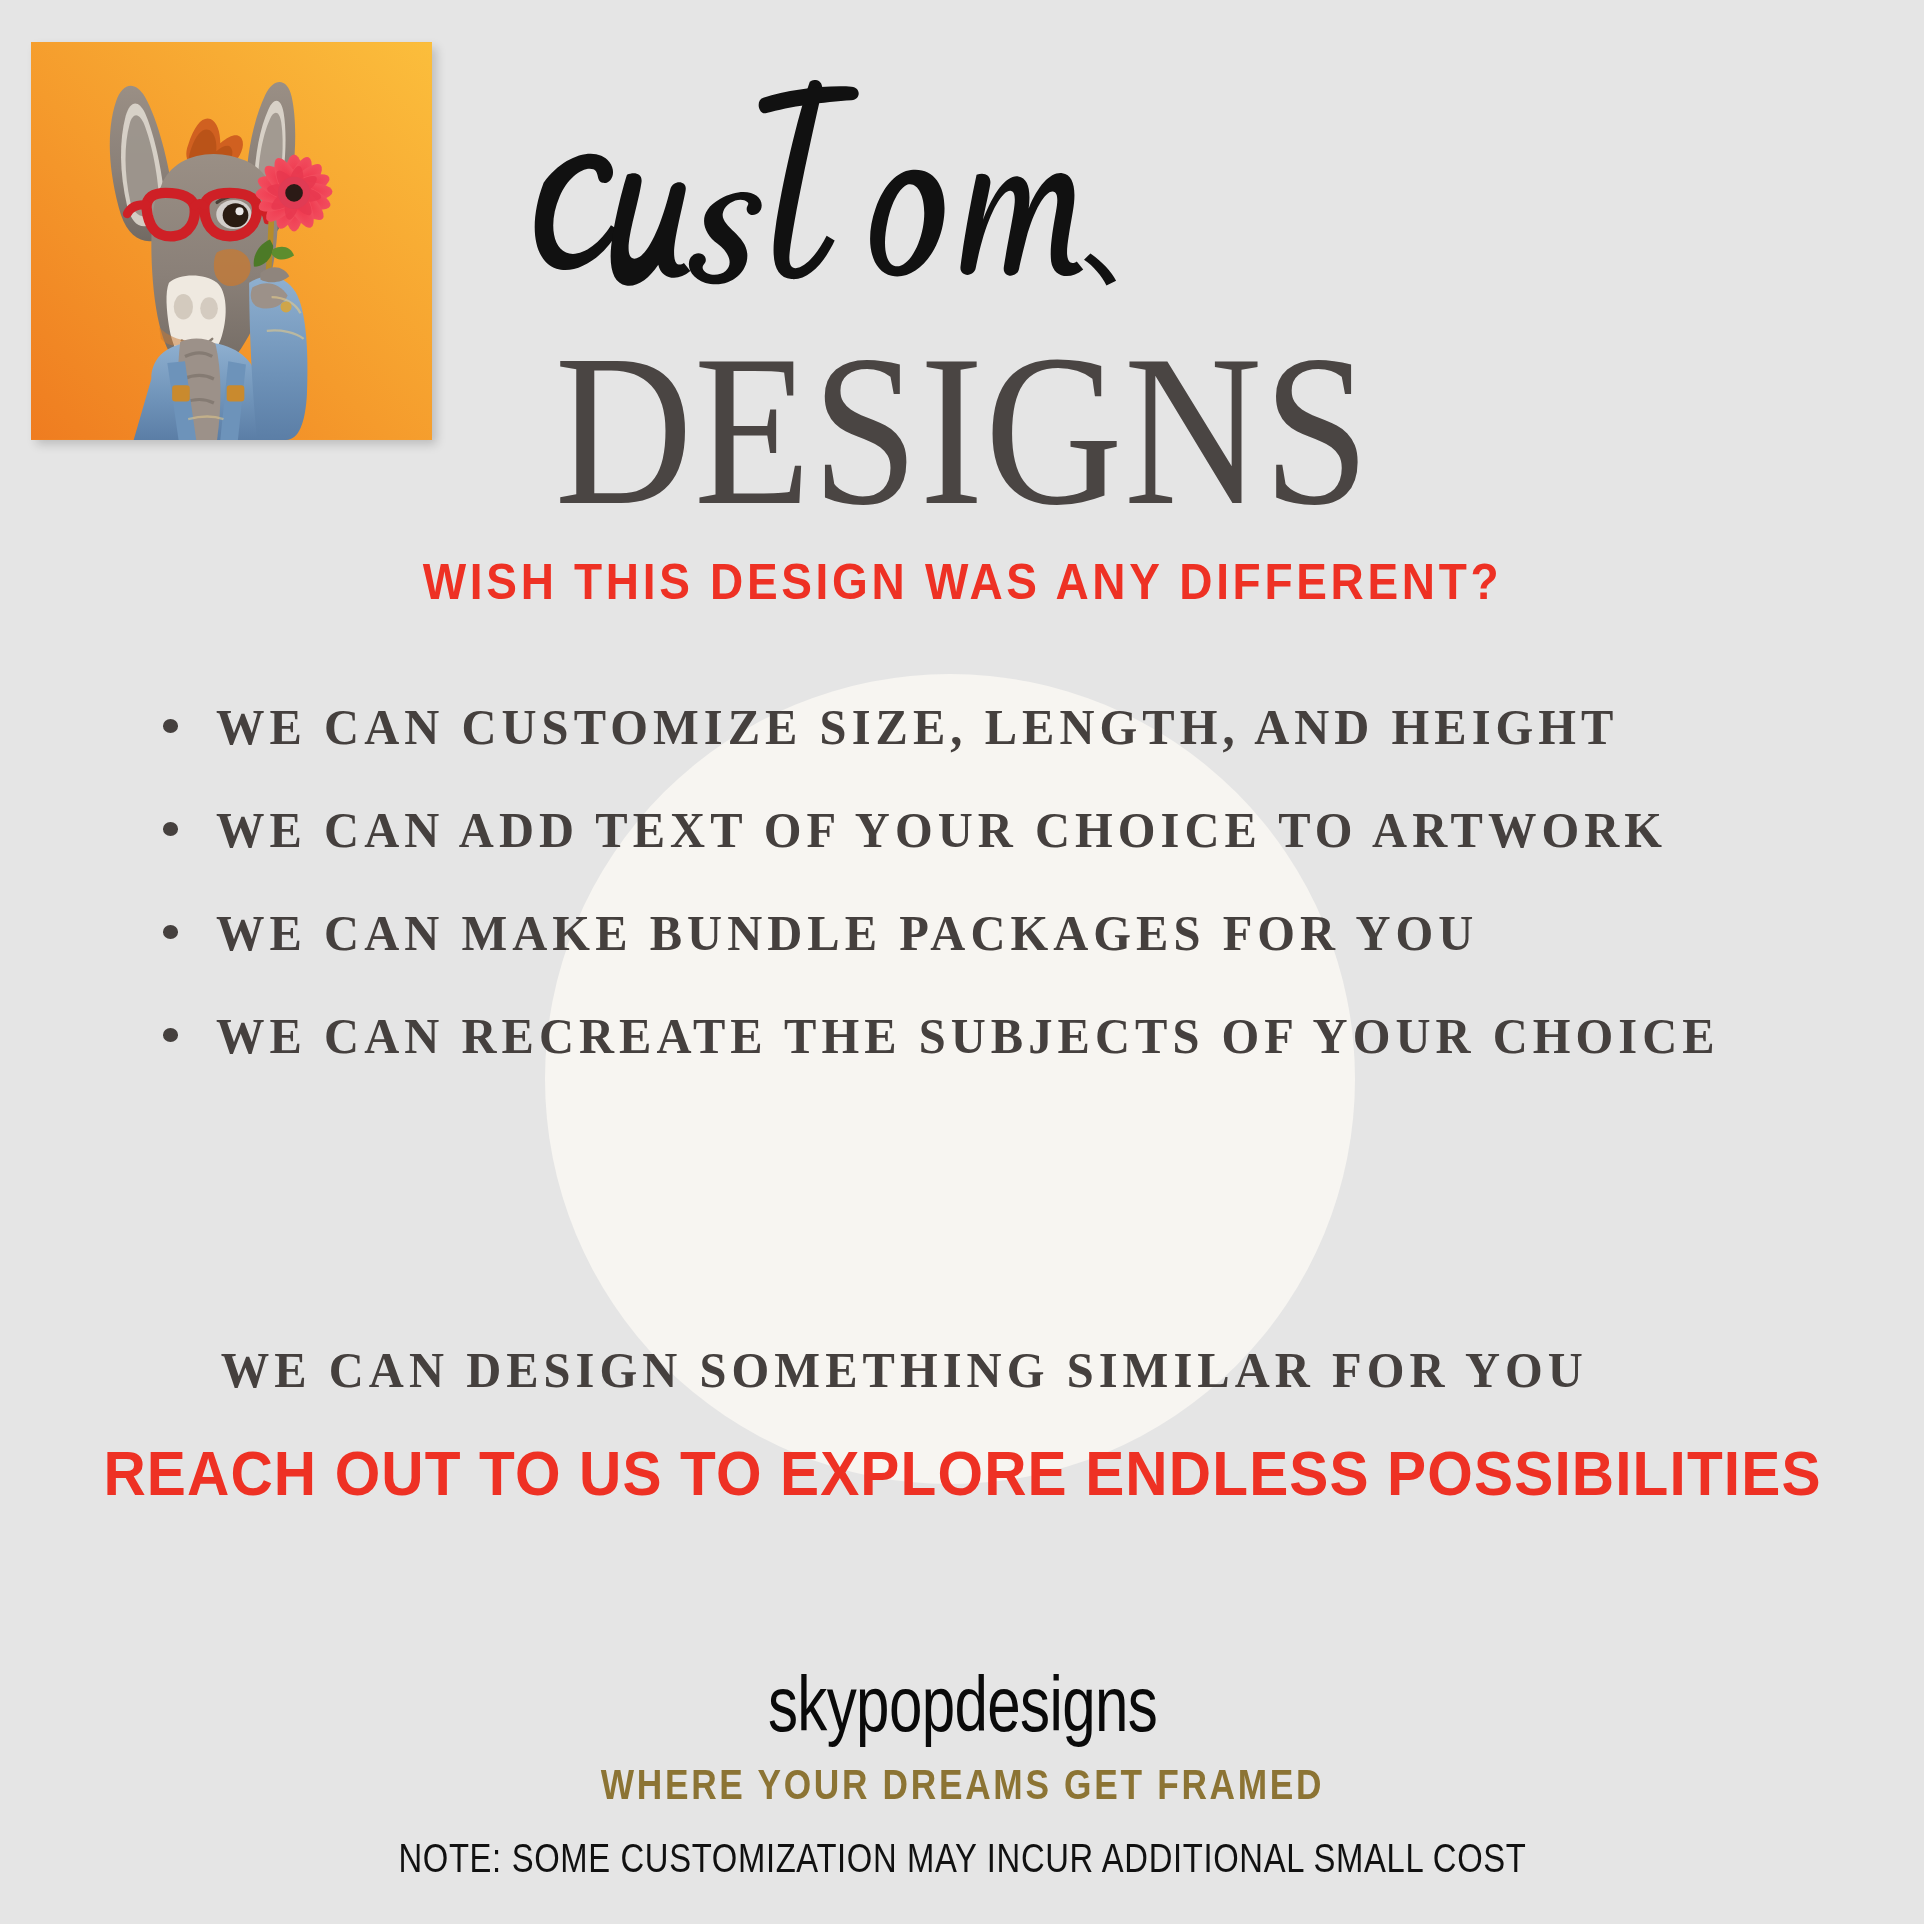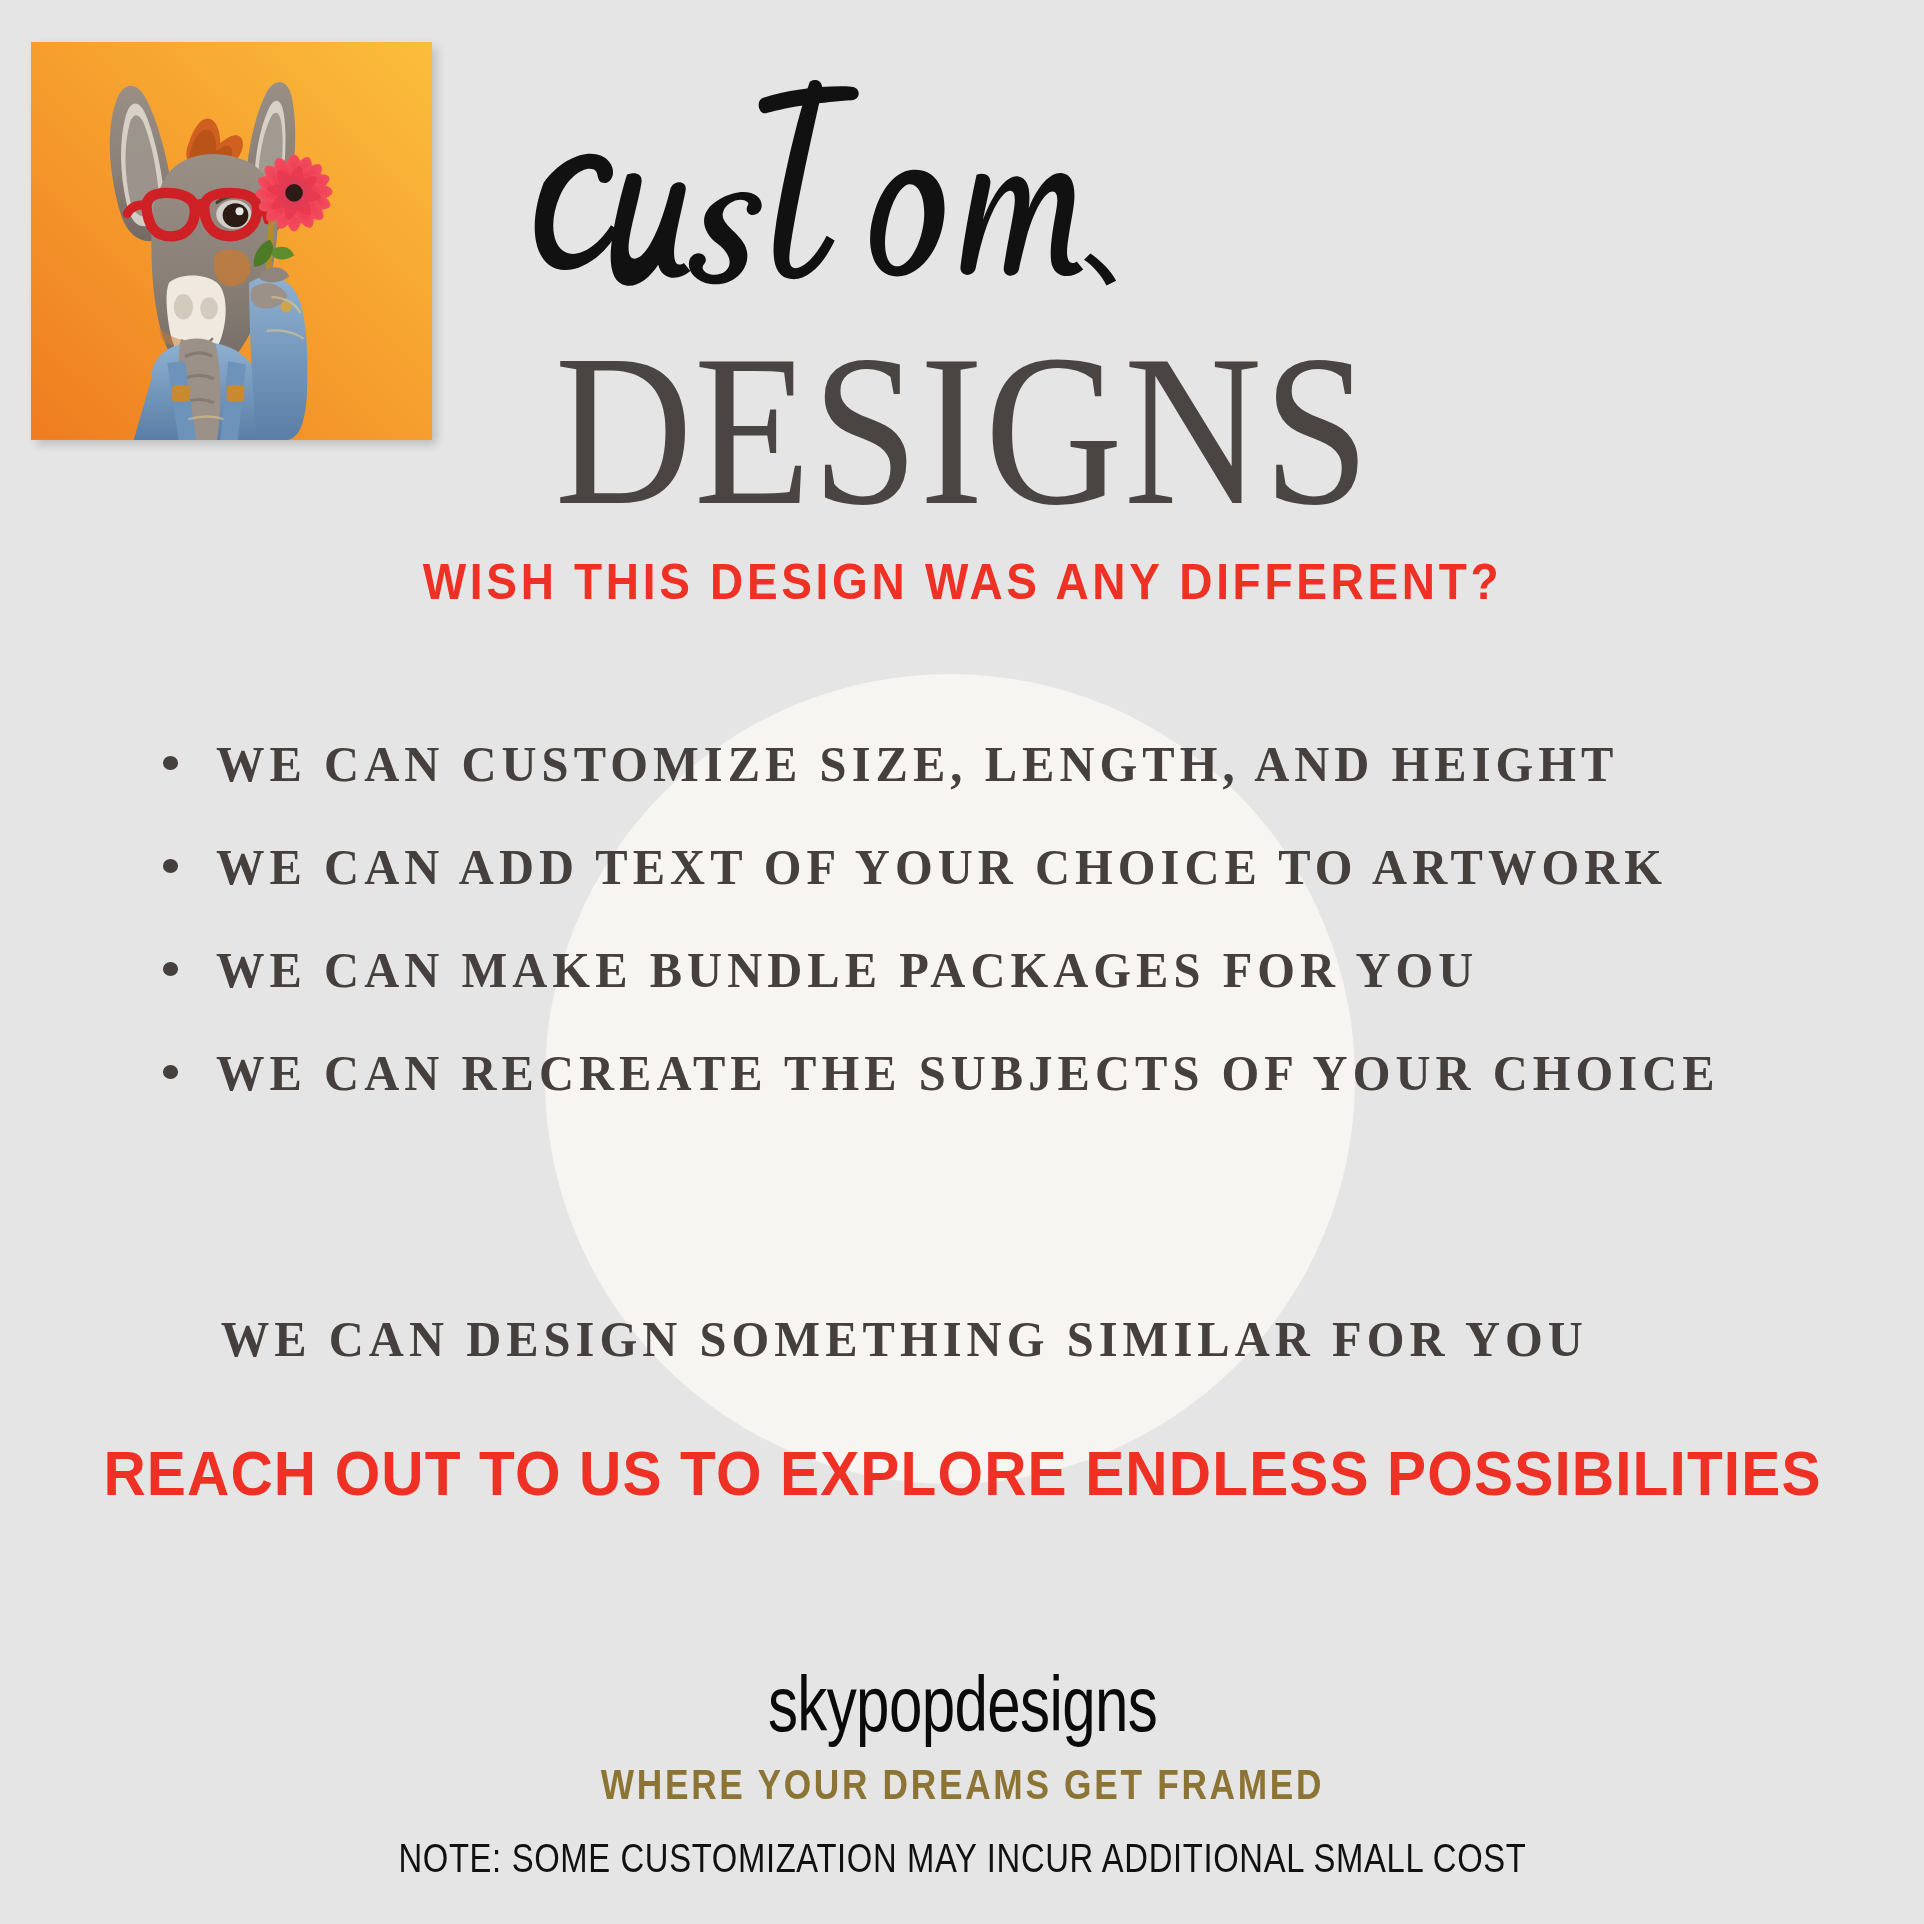--- a/index.html
+++ b/index.html
@@ -86,21 +86,21 @@
     font-weight: 700;
     color: #ee3124;
     letter-spacing: 4px;
     transform: scaleX(0.92);
   }
 
   
   #features {
     position: absolute;
     left: 152px;
-    top: 712px;
+    top: 675px;
     width: 1684px;
     z-index: 4;
     list-style: none;
     margin: 0;
     padding: 0;
   }
   #features li {
     position: relative;
     height: 103px;
     padding-left: 64px;
@@ -124,21 +124,21 @@
     font-weight: 700;
     color: #45403e;
     letter-spacing: 5.2px;
     white-space: nowrap;
     transform: scaleX(0.97);
     transform-origin: left center;
   }
   #feature-continuation {
     position: absolute;
     left: 152px;
-    top: 1299px;
+    top: 1330px;
     z-index: 4;
     padding-left: 64px;
     display: flex;
     align-items: center;
     height: 80px;
   }
   #feature-continuation .txt { padding-left: 4.8px; }
 
   
   #cta {

